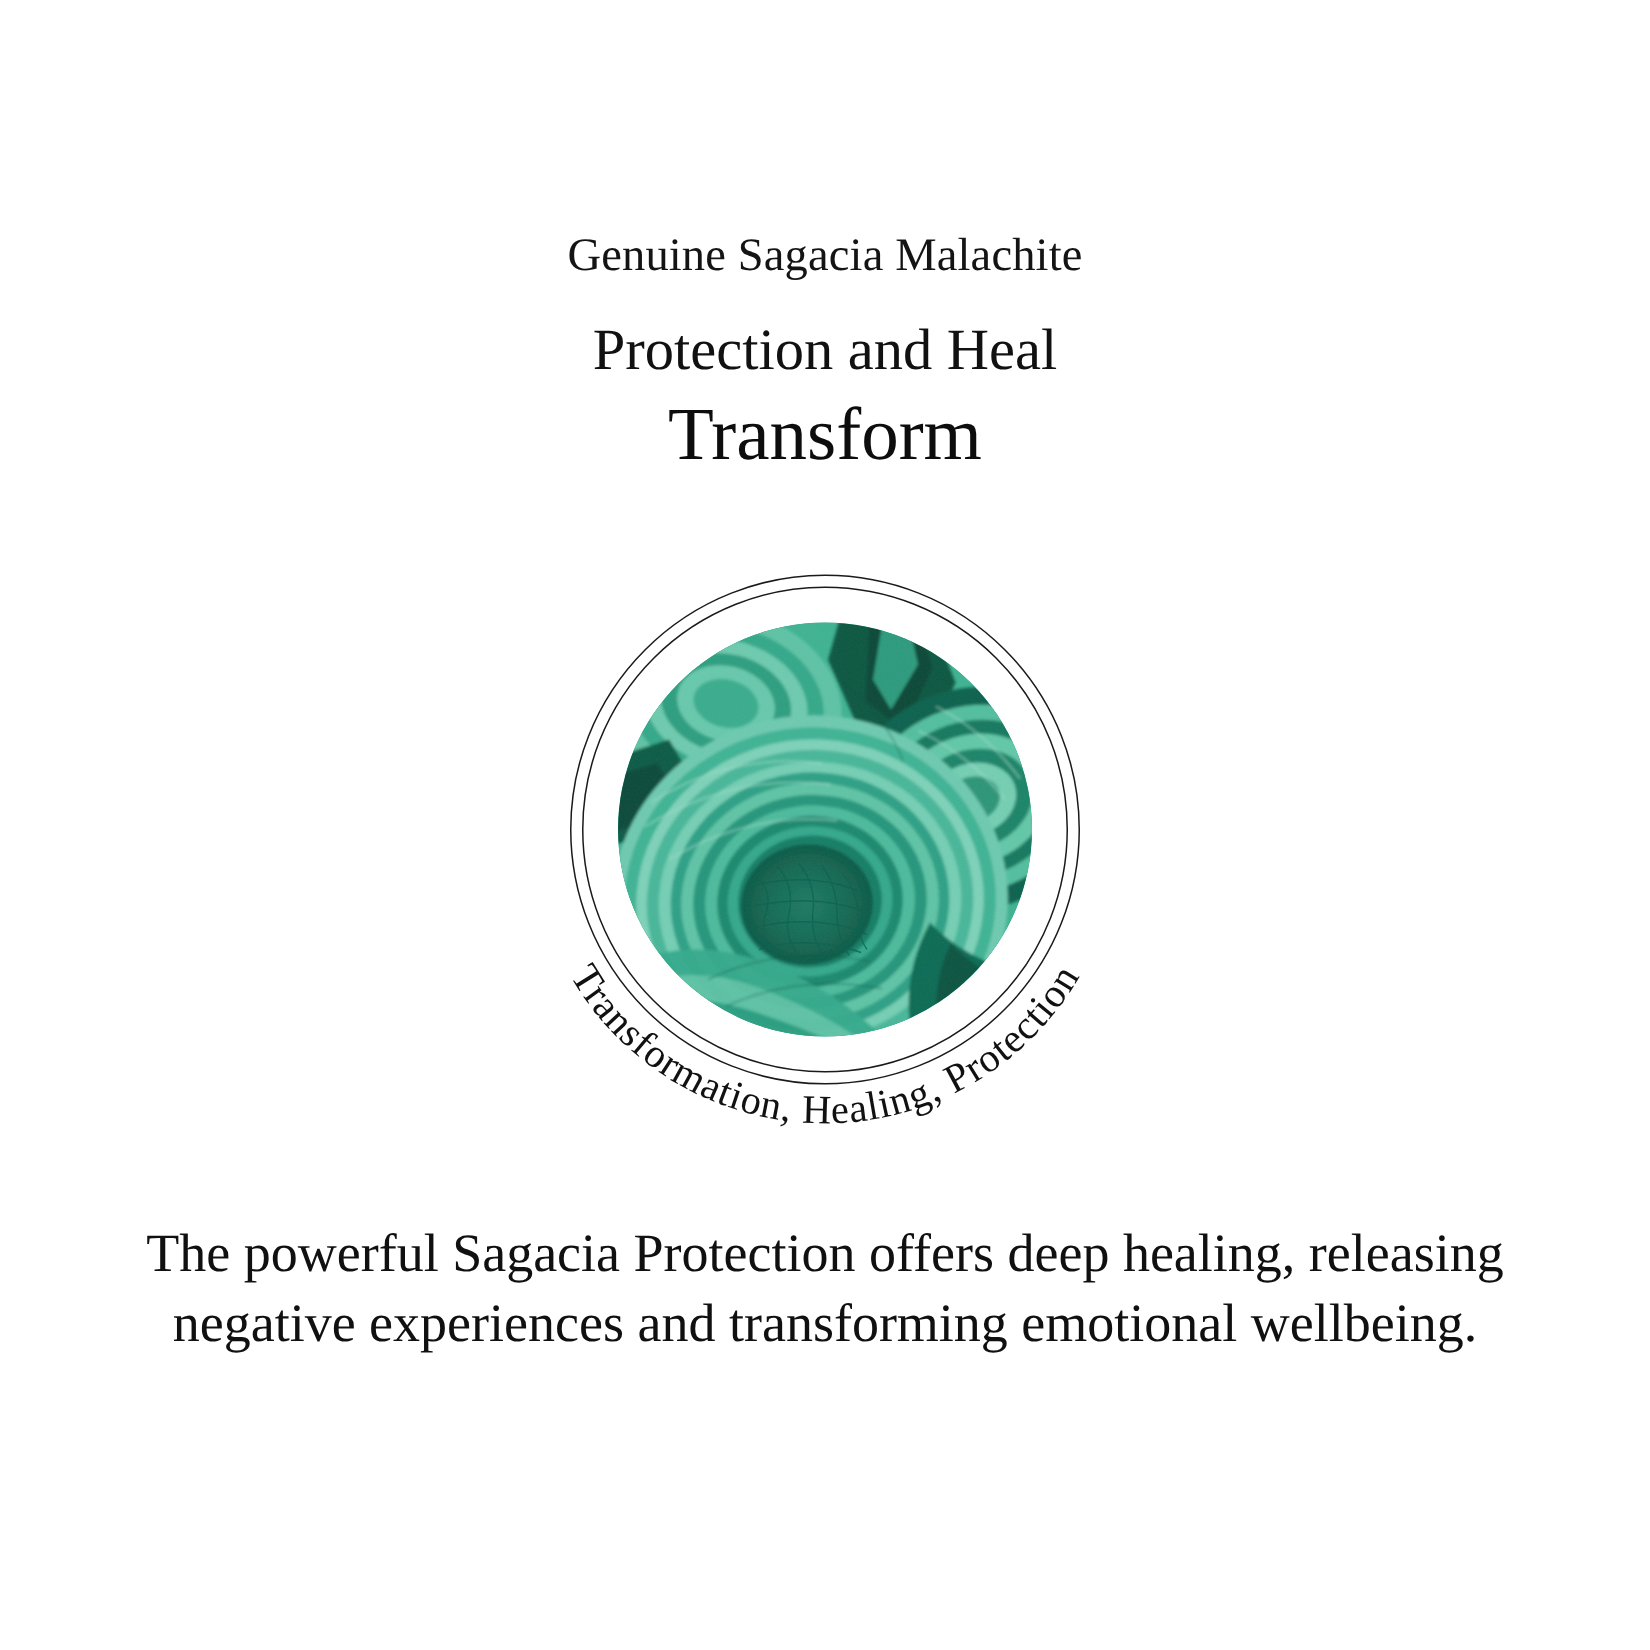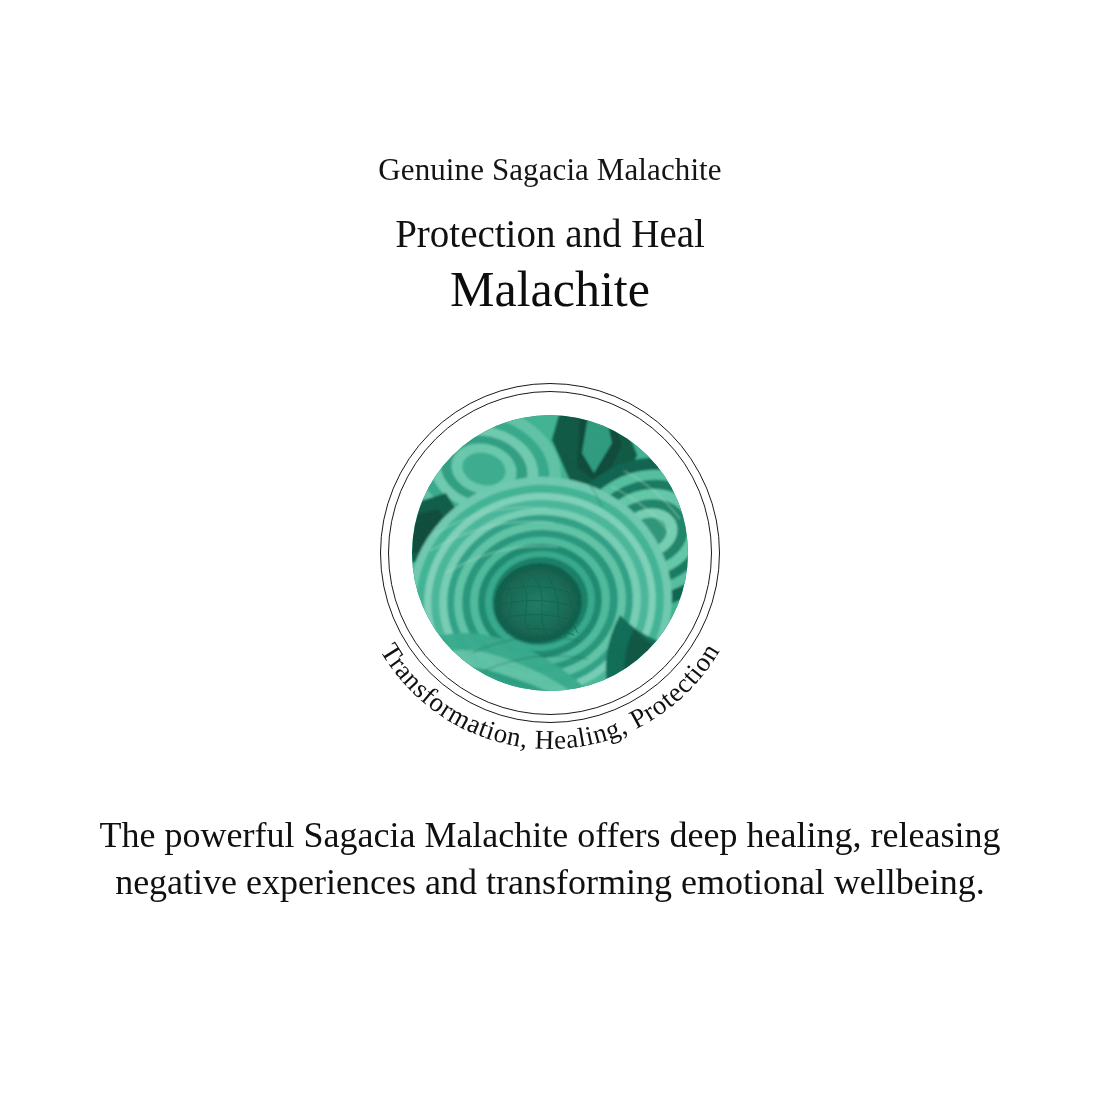--- a/index.html
+++ b/index.html
@@ -119,21 +119,21 @@
   }
 </style>
 </head>
 <body>
 
 <div class="card">
 
   <div class="headings">
     <div class="eyebrow">Genuine Sagacia Malachite</div>
     <div class="tagline">Protection and Heal</div>
-    <div class="product-title">Malachite</div>
+    <div class="product-title">Transform</div>
   </div>
 
   <div class="emblem">
     <div class="emblem-inner">
 
       <div class="ring ring-outer"></div>
       <div class="ring ring-inner"></div>
 
       <div class="stone">
         <svg width="276" height="276" viewBox="0 0 276 276" aria-hidden="true">
@@ -254,15 +254,15 @@
           <path id="captionArc" d="M 54 250 A 196 196 0 0 0 446 250"></path>
         </defs>
         <text>
           <textPath href="#captionArc" startOffset="50%" text-anchor="middle">Transformation, Healing, Protection</textPath>
         </text>
       </svg>
 
     </div>
   </div>
 
-  <div class="description">The powerful Sagacia Malachite offers deep healing, releasing negative experiences and transforming emotional wellbeing.</div>
+  <div class="description">The powerful Sagacia Protection offers deep healing, releasing negative experiences and transforming emotional wellbeing.</div>
 
 </div>
 
 </body></html>

